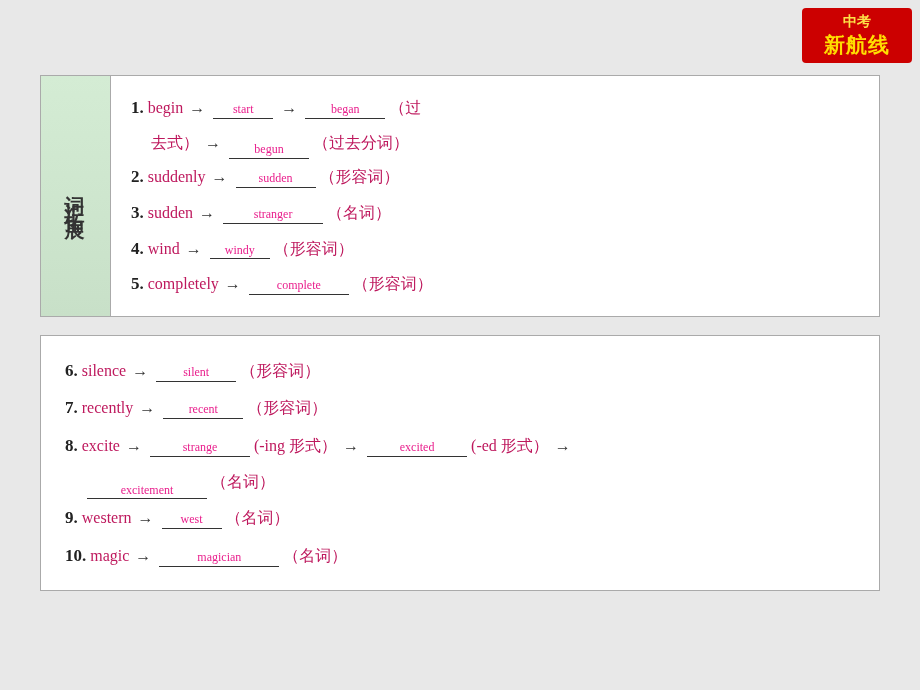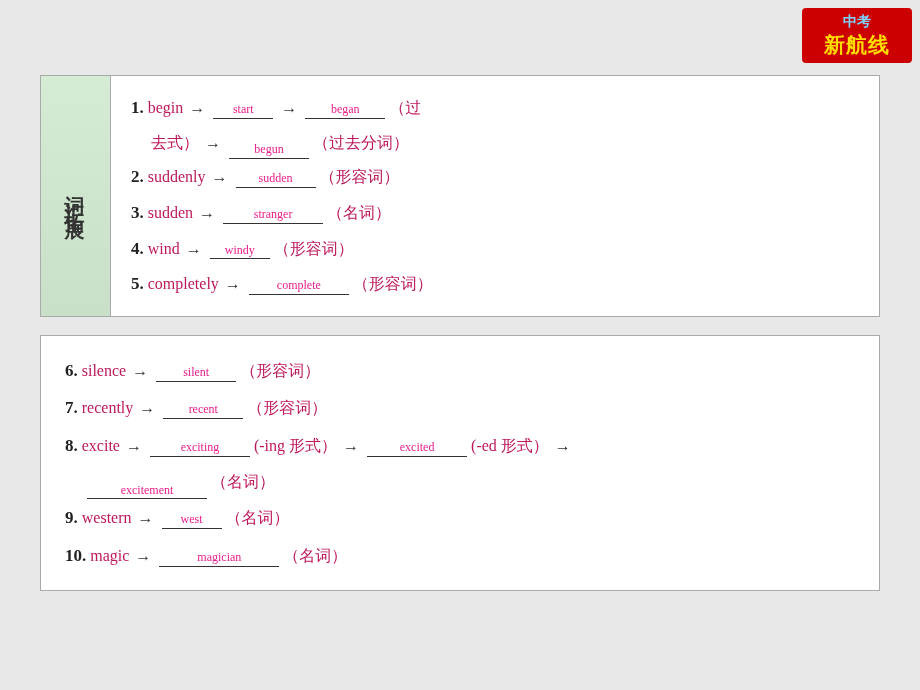--- a/index.html
+++ b/index.html
@@ -23,21 +23,21 @@
       border-radius: 4px;
       display: flex;
       flex-direction: column;
       align-items: center;
       justify-content: center;
       z-index: 10;
     }
     .logo-top {
       font-size: 14px;
       font-weight: bold;
-      color: #7dd3fc;
+      color: #fde047;
       font-family: "SimHei", sans-serif;
     }
     .logo-bottom {
       font-size: 21px;
       font-weight: bold;
       color: #ffdd00;
       font-family: "SimHei", sans-serif;
       letter-spacing: 1px;
     }
 
@@ -219,21 +219,21 @@
       <span class="label-text">recently</span>
       <span class="arrow">→</span>
       <span class="blank wide">recent</span>
       <span class="label-text">（形容词）</span>
     </div>
 
     <div class="row">
       <span class="item-num">8.</span>
       <span class="label-text">excite</span>
       <span class="arrow">→</span>
-      <span class="blank wider">exciting</span>
+      <span class="blank wider">strange</span>
       <span class="label-text">(-ing 形式）</span>
       <span class="arrow">→</span>
       <span class="blank wider">excited</span>
       <span class="label-text">(-ed 形式）</span>
       <span class="arrow">→</span>
     </div>
     <div class="indent">
       <span class="blank widest">excitement</span>
       <span class="label-text">（名词）</span>
     </div>

